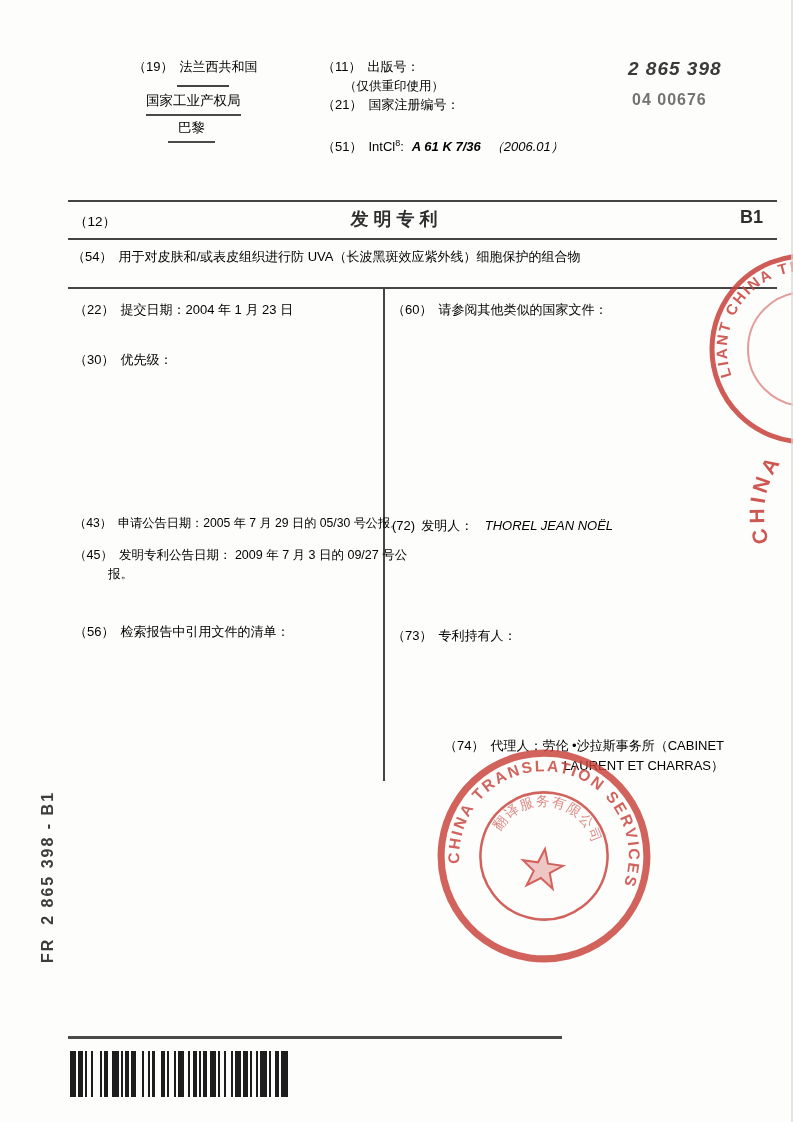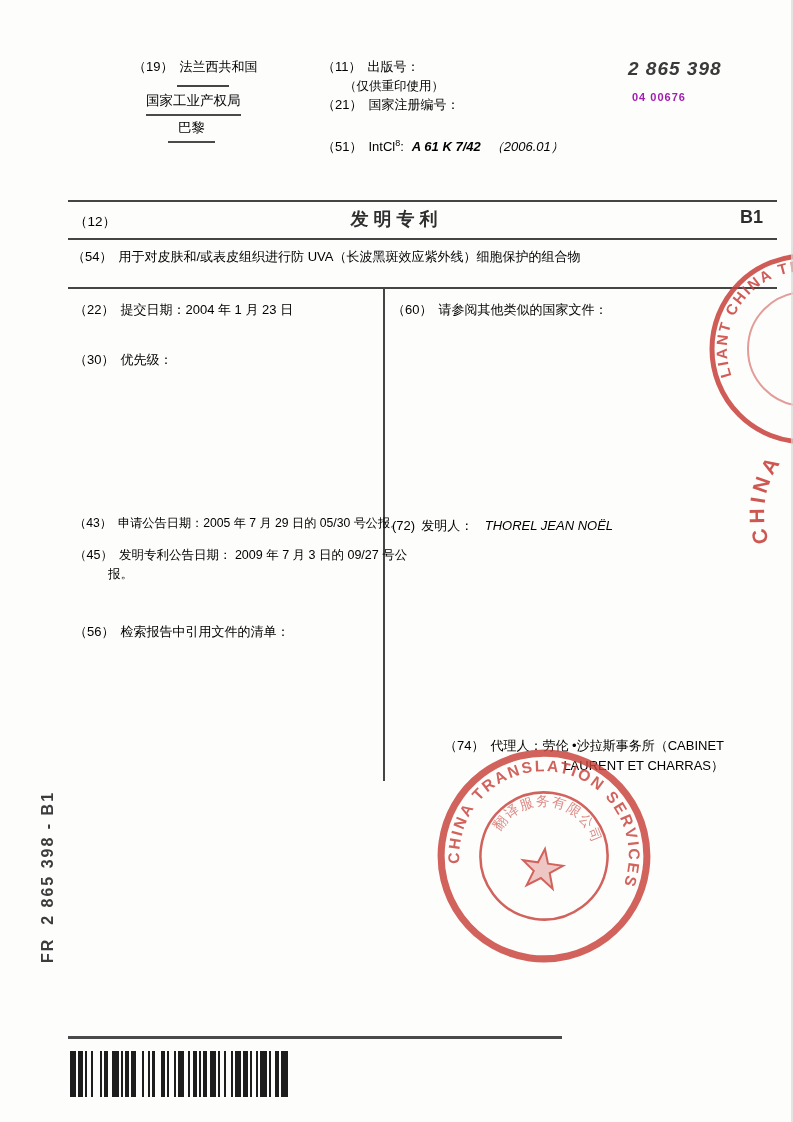--- a/index.html
+++ b/index.html
@@ -12,21 +12,21 @@
   .p { position:absolute; font-size:13px; line-height:1.55; color:#000000; }
   .code { margin-right:6px; }
   .it { font-style:italic; }
   .b { font-weight:bold; }
   .hang { padding-left:34px; text-indent:-34px; }
   .rule { position:absolute; background:#454545; }
   .underlined { border-bottom:2px solid #4a4a4a; padding-bottom:2px; }
   .doc-type { position:absolute; left:0; right:0; text-align:center; font-size:18px; font-weight:bold; letter-spacing:5px; color:#2e2e2e; }
   .kind { position:absolute; font-size:18px; font-weight:bold; color:#2e2e2e; }
   .pubnum { position:absolute; font-size:19px; font-weight:bold; font-style:italic; letter-spacing:1px; color:#3a3a3a; }
-  .regnum { position:absolute; font-size:11px; font-weight:bold; letter-spacing:1px; color:#a21caf; }
+  .regnum { position:absolute; font-size:16px; font-weight:bold; letter-spacing:1px; color:#737373; }
   .side-label {
     position:absolute; left:48px; top:877px;
     transform:translate(-50%,-50%) rotate(-90deg);
     white-space:pre; font-weight:bold; font-size:16px; letter-spacing:2px; color:#3c3c3c;
   }
   .barcode { position:absolute; left:70px; top:1051px; width:218px; height:46px; display:flex; }
   .barcode span { height:100%; }
   .stamp { position:absolute; pointer-events:none; }
   svg text { font-family:"Liberation Sans","DejaVu Sans",sans-serif; }
   .edge-shadow { position:absolute; right:0; top:0; width:2px; height:100%; background:#d8d8d8; opacity:.7; }
@@ -44,21 +44,21 @@
   <div class="p underlined" style="left:168px; top:118px; font-size:13.5px; padding-left:10px; padding-right:10px;">巴黎</div>
 
   <div class="p" style="left:322px; top:57px;">
     <span class="code">（11）</span><span>出版号：</span>
   </div>
   <div class="p" style="left:344px; top:77px; font-size:12.5px;">（仅供重印使用）</div>
   <div class="p" style="left:322px; top:95px;">
     <span class="code">（21）</span><span>国家注册编号：</span>
   </div>
   <div class="p" style="left:322px; top:137px;">
-    <span class="code">（51）</span><span>IntCl</span><sup style="font-size:9px;">8</sup><span style="margin-right:8px;">:</span><span class="it b" style="margin-right:10px;">A 61 K 7/42</span><span class="it">（2006.01）</span>
+    <span class="code">（51）</span><span>IntCl</span><sup style="font-size:9px;">8</sup><span style="margin-right:8px;">:</span><span class="it b" style="margin-right:10px;">A 61 K 7/36</span><span class="it">（2006.01）</span>
   </div>
 
   <div class="pubnum" style="left:628px; top:58px;">2 865 398</div>
   <div class="regnum" style="left:632px; top:91px;">04 00676</div>
 
   <div class="rule" style="left:68px; top:200px; width:709px; height:2px;"></div>
   <div class="p" style="left:74px; top:212px; font-size:13.5px;">（12）</div>
   <div class="doc-type" style="top:207px;">发明专利</div>
   <div class="kind" style="left:740px; top:207px;">B1</div>
   <div class="rule" style="left:68px; top:238px; width:709px; height:1.5px;"></div>
@@ -84,20 +84,23 @@
   <div class="p" style="left:74px; top:622px; width:300px;">
     <span class="code">（56）</span><span>检索报告中引用文件的清单：</span>
   </div>
 
   <div class="p" style="left:392px; top:300px; width:370px;">
     <span class="code">（60）</span><span>请参阅其他类似的国家文件：</span>
   </div>
   <div class="p" style="left:392px; top:516px; width:375px;">
     <span class="code">(72)</span><span>发明人：</span>
     <span class="it" style="margin-left:8px;">THOREL JEAN NOËL</span>
+  </div>
+  <div class="p" style="left:392px; top:626px; width:370px;">
+    <span class="code">（73）</span><span>专利持有人：</span>
   </div>
   <div class="p" style="left:390px; top:736px; width:334px;text-align:right;">
     <span class="code">（74）</span><span>代理人：劳伦 •沙拉斯事务所（CABINET LAURENT ET CHARRAS）</span>
   </div>
 
   <svg class="stamp" style="left:428px; top:740px; opacity:.82;" width="232" height="232" viewBox="0 0 230 230">
     <g transform="rotate(8 115 115)">
       <circle cx="115" cy="115" r="102" fill="none" stroke-width="7" stroke="#c8413a"></circle>
       <circle cx="115" cy="115" r="63" fill="none" stroke-width="2.5" stroke="#c8413a"></circle>
       <defs>

